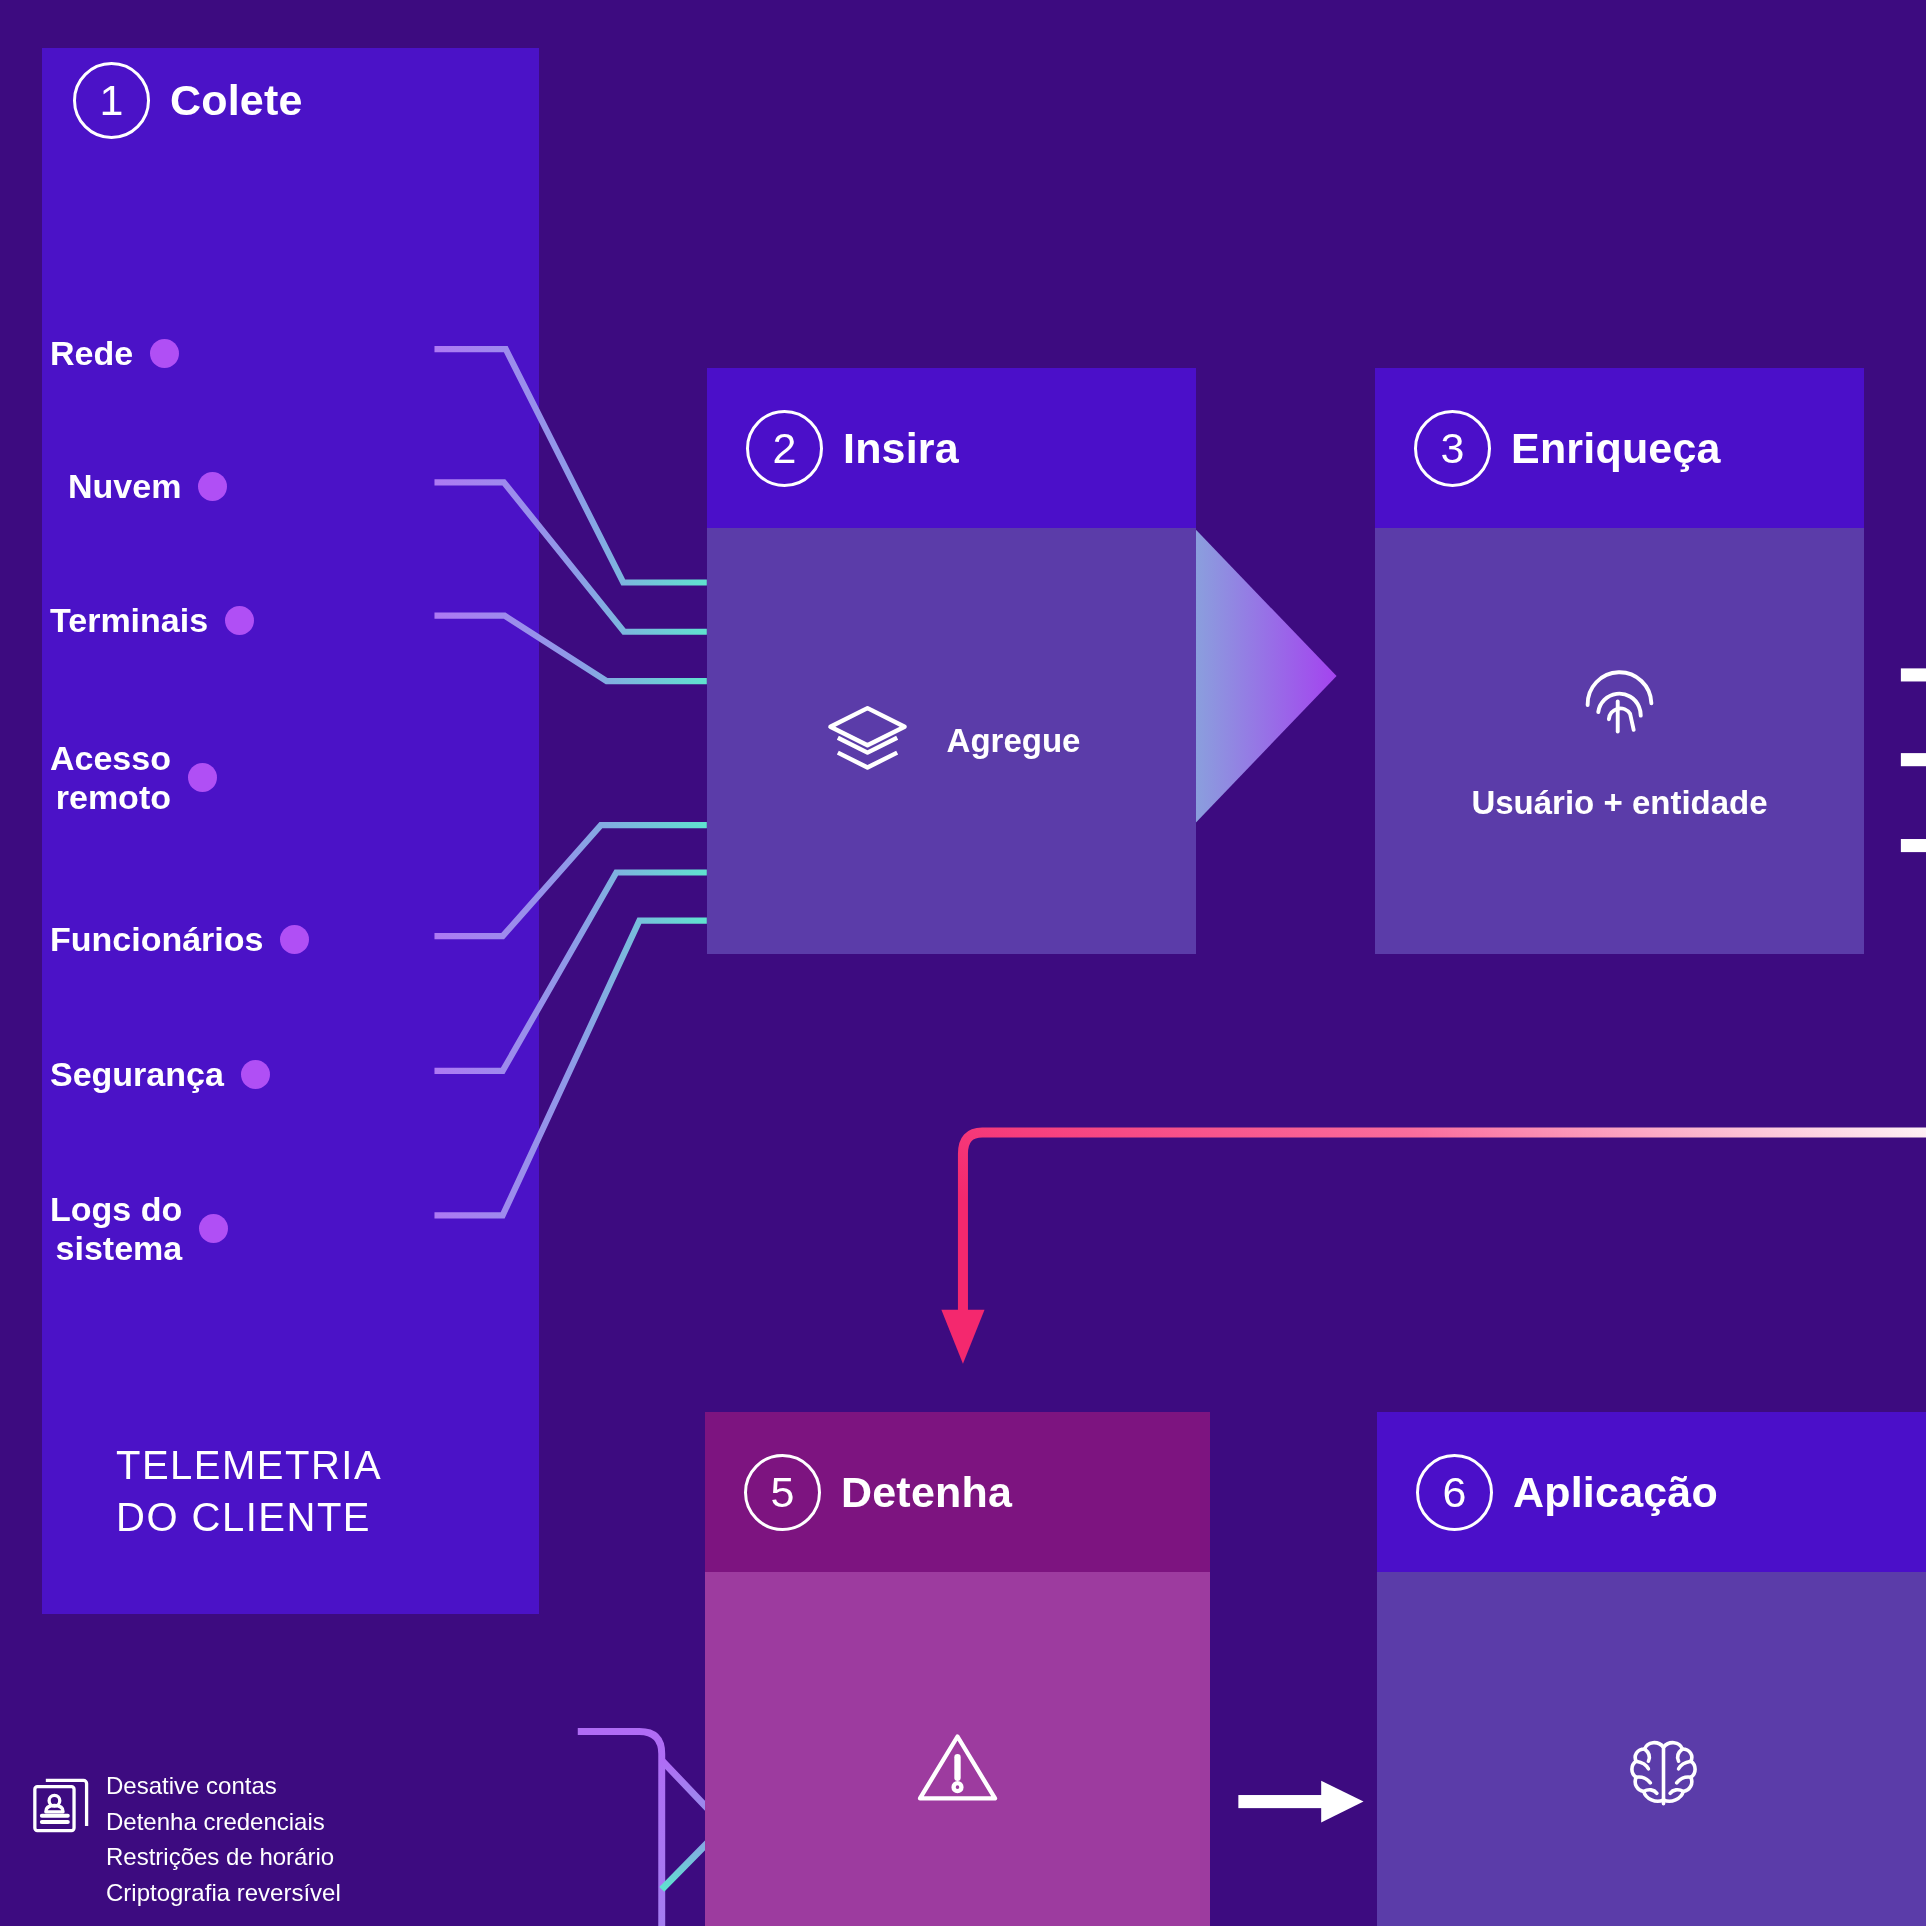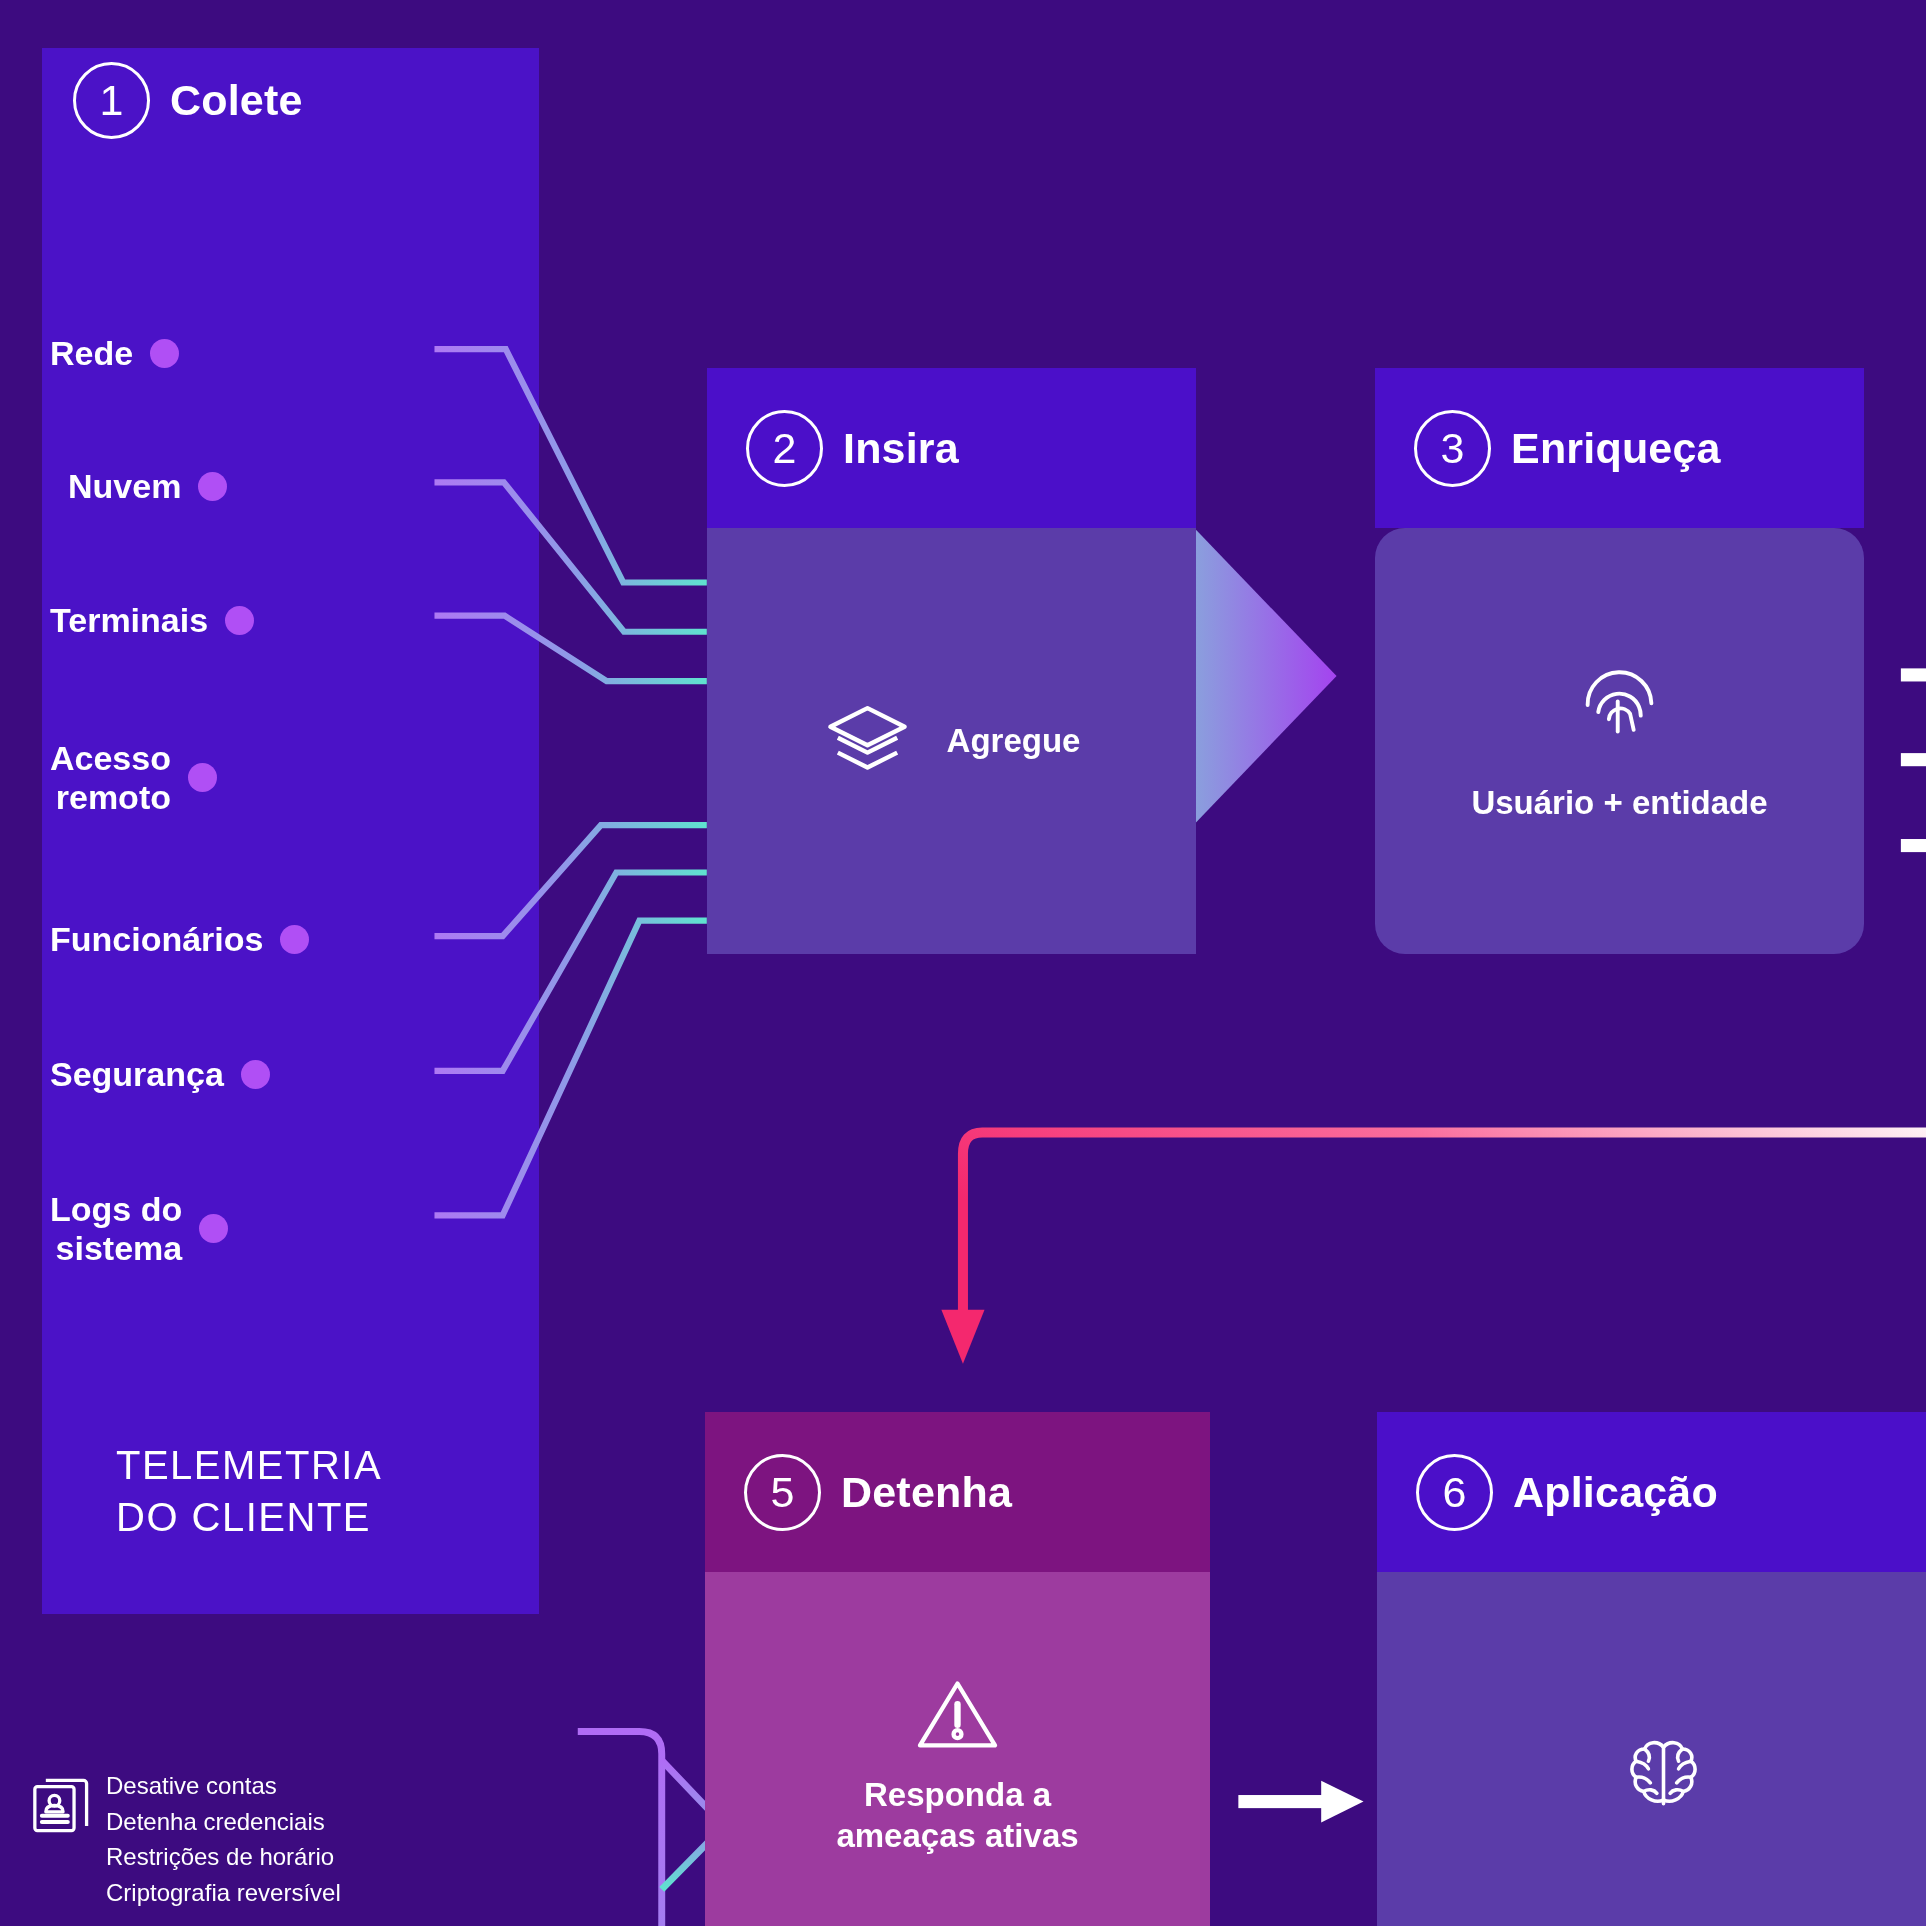--- a/index.html
+++ b/index.html
@@ -31,21 +31,21 @@
   .hdr-indigo{background:#4b0fc9;}
   .hdr-magenta{background:#7d1480;}
   .body-lav{background:#5b3ca9;}
   .body-magenta{background:#9d3b9f;}
   .bodytxt{font-size:33px;font-weight:700;text-align:center;line-height:1.22;}
   
   #card2{left:707px;top:368px;width:489px;}
   #card2 .pane{height:426px;display:flex;flex-direction:row;align-items:center;justify-content:center;gap:35px;}
   
   #card3{left:1375px;top:368px;width:489px;}
-  #card3 .pane{height:426px;display:flex;flex-direction:column;align-items:center;justify-content:center;gap:39px;border-radius:30px;}
+  #card3 .pane{height:426px;display:flex;flex-direction:column;align-items:center;justify-content:center;gap:39px;}
   
   #card5{left:705px;top:1412px;width:505px;}
   #card5 .pane{height:388px;display:flex;flex-direction:column;align-items:center;justify-content:center;gap:24px;}
   
   #card6{left:1377px;top:1412px;width:1146px;}
   #card6 .panes{display:flex;}
   #card6 .pane{width:50%;height:403px;display:flex;flex-direction:column;align-items:center;justify-content:center;gap:26px;box-sizing:border-box;padding:0 23px;}
   
   .actrow{position:absolute;display:flex;align-items:flex-start;gap:30px;}
   .actlines{font-size:24px;font-weight:400;line-height:1.48;}
@@ -209,22 +209,20 @@
     <div class="steptitle">Detenha</div>
   </div>
   <div class="pane body-magenta">
     <span>
       <svg width="83" height="75" viewBox="0 0 44 40" fill="none" stroke="#fff" stroke-width="2.3" stroke-linejoin="round">
         <path d="M22 4 L42 37 H2 Z"></path>
         <path d="M22 15 L22 26" stroke-linecap="round" stroke-width="3.4"></path>
         <circle cx="22" cy="31" r="2.1" fill="none"></circle>
       </svg>
     </span>
-    <div class="bodytxt" style="white-space:pre-line">Responda a
-ameaças ativas</div>
   </div>
 
 </div>
 
 <div class="card" id="card6" style="z-index:4;">
   <div class="cardhead hdr-indigo">
     <div class="stepnum">6</div>
     <div class="steptitle">Aplicação</div>
   </div>
   <div class="panes">

